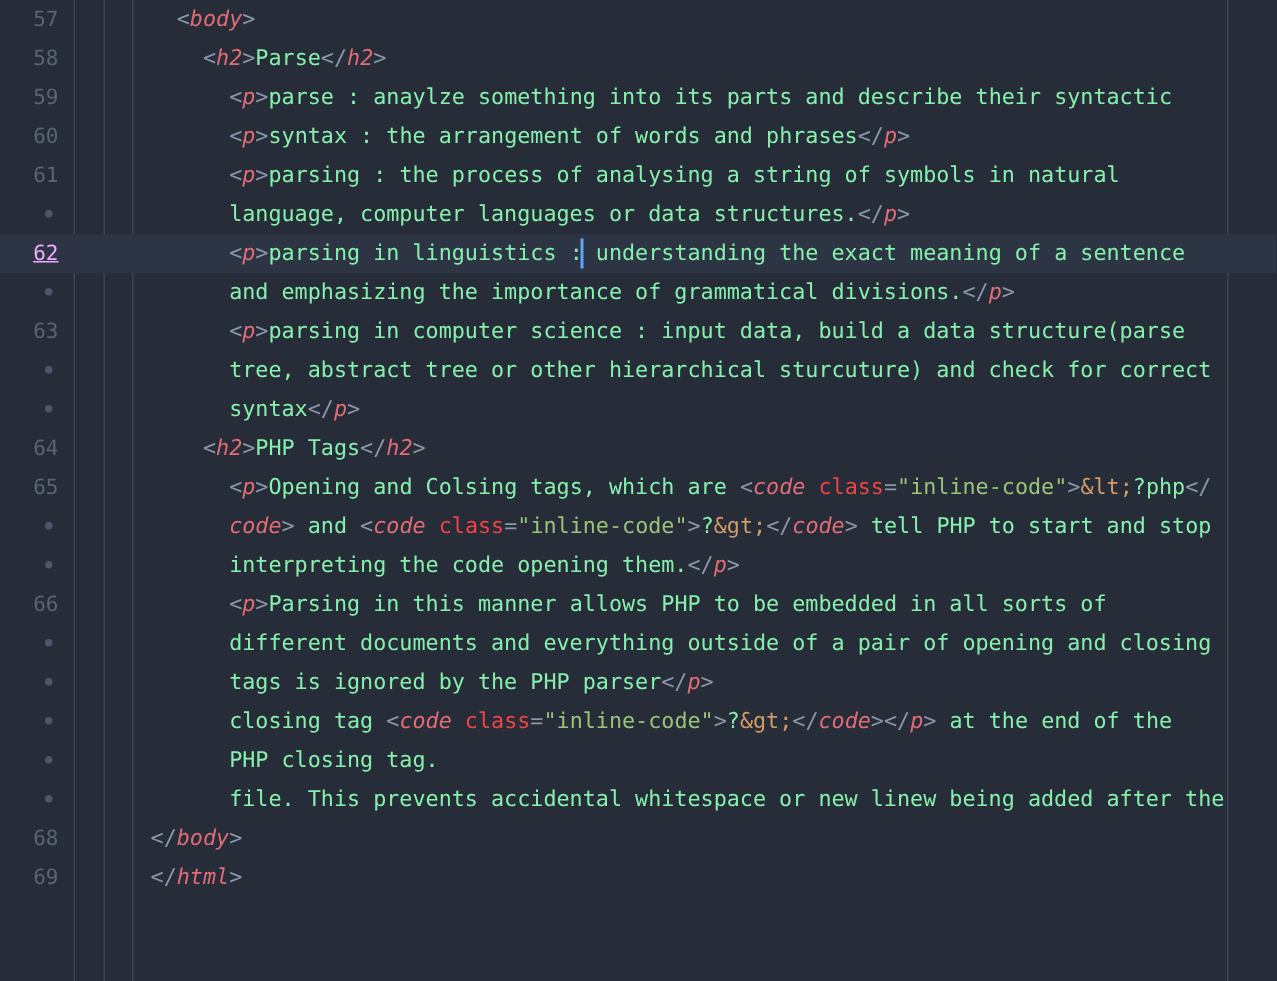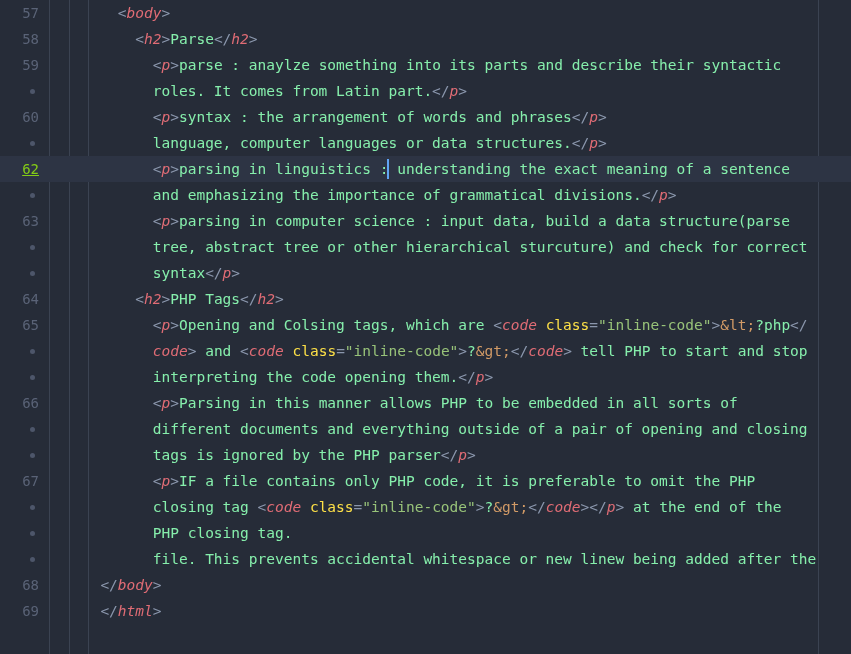--- a/index.html
+++ b/index.html
@@ -53,21 +53,21 @@
     width: 48px;
     min-width: 48px;
     text-align: right;
     padding-right: 9px;
     box-sizing: border-box;
     color: #5a6377;
     font-size: 14px;
     user-select: none;
   }
   .row.active .gutter {
-    color: #84cc16;
+    color: #f0abfc;
     text-decoration: underline;
   }
   .gutter .wrapdot {
     display: inline-block;
     width: 5px;
     height: 5px;
     border-radius: 50%;
     background: #4d566a;
     vertical-align: middle;
     margin-bottom: 2px;
@@ -95,21 +95,21 @@
   
   .code-text {
     white-space: pre;
     color: #a5b2c9;
     flex: 1;
   }
 
   
   .punct    { color: #8b97ad; }
   .tag      { color: #e06c75; font-style: italic; }
-  .attr     { color: #fde047; }
+  .attr     { color: #ef4444; }
   .str      { color: #98c379; }
   .entity   { color: #d19a66; }
   .txt      { color: #86efac; }
 
   
   .caret {
     position: absolute;
     width: 2px;
     height: 20px;
     background: #61a5f5;
@@ -134,26 +134,26 @@
       </div>
       <div class="row">
         <div class="gutter">58</div>
         <div class="code-text"><span class="punct">          &lt;</span><span class="tag">h2</span><span class="punct">&gt;</span><span class="txt">Parse</span><span class="punct">&lt;/</span><span class="tag">h2</span><span class="punct">&gt;</span></div>
       </div>
       <div class="row">
         <div class="gutter">59</div>
         <div class="code-text"><span class="punct">            &lt;</span><span class="tag">p</span><span class="punct">&gt;</span><span class="txt">parse : anaylze something into its parts and describe their syntactic</span></div>
       </div>
       <div class="row">
-        <div class="gutter"><span class="wrapdot"></span></div>
-        <div class="code-text"><span class="txt">            roles. It comes from Latin part.</span><span class="punct">&lt;/</span><span class="tag">p</span><span class="punct">&gt;</span></div>
-      </div>
-      <div class="row">
         <div class="gutter">60</div>
         <div class="code-text"><span class="punct">            &lt;</span><span class="tag">p</span><span class="punct">&gt;</span><span class="txt">syntax : the arrangement of words and phrases</span><span class="punct">&lt;/</span><span class="tag">p</span><span class="punct">&gt;</span></div>
+      </div>
+      <div class="row">
+        <div class="gutter">61</div>
+        <div class="code-text"><span class="punct">            &lt;</span><span class="tag">p</span><span class="punct">&gt;</span><span class="txt">parsing : the process of analysing a string of symbols in natural</span></div>
       </div>
       <div class="row">
         <div class="gutter"><span class="wrapdot"></span></div>
         <div class="code-text"><span class="txt">            language, computer languages or data structures.</span><span class="punct">&lt;/</span><span class="tag">p</span><span class="punct">&gt;</span></div>
       </div>
       <div class="row active">
         <div class="gutter">62</div>
         <div class="code-text"><span class="punct">            &lt;</span><span class="tag">p</span><span class="punct">&gt;</span><span class="txt">parsing in linguistics : understanding the exact meaning of a sentence</span></div>
         <div class="caret" style="left: 387px;"></div>
       </div>
@@ -195,24 +195,20 @@
       </div>
       <div class="row">
         <div class="gutter"><span class="wrapdot"></span></div>
         <div class="code-text"><span class="txt">            different documents and everything outside of a pair of opening and closing</span></div>
       </div>
       <div class="row">
         <div class="gutter"><span class="wrapdot"></span></div>
         <div class="code-text"><span class="txt">            tags is ignored by the PHP parser</span><span class="punct">&lt;/</span><span class="tag">p</span><span class="punct">&gt;</span></div>
       </div>
       <div class="row">
-        <div class="gutter">67</div>
-        <div class="code-text"><span class="punct">            &lt;</span><span class="tag">p</span><span class="punct">&gt;</span><span class="txt">IF a file contains only PHP code, it is preferable to omit the PHP</span></div>
-      </div>
-      <div class="row">
         <div class="gutter"><span class="wrapdot"></span></div>
         <div class="code-text"><span class="txt">            closing tag </span><span class="punct">&lt;</span><span class="tag">code</span><span class="txt"> </span><span class="attr">class</span><span class="punct">=</span><span class="str">"inline-code"</span><span class="punct">&gt;</span><span class="txt">?</span><span class="entity">&amp;gt;</span><span class="punct">&lt;/</span><span class="tag">code</span><span class="punct">&gt;</span><span class="punct">&lt;/</span><span class="tag">p</span><span class="punct">&gt;</span><span class="txt"> at the end of the</span></div>
       </div>
       <div class="row">
         <div class="gutter"><span class="wrapdot"></span></div>
         <div class="code-text"><span class="txt">            PHP closing tag.</span></div>
       </div>
       <div class="row">
         <div class="gutter"><span class="wrapdot"></span></div>
         <div class="code-text"><span class="txt">            file. This prevents accidental whitespace or new linew being added after the</span></div>

